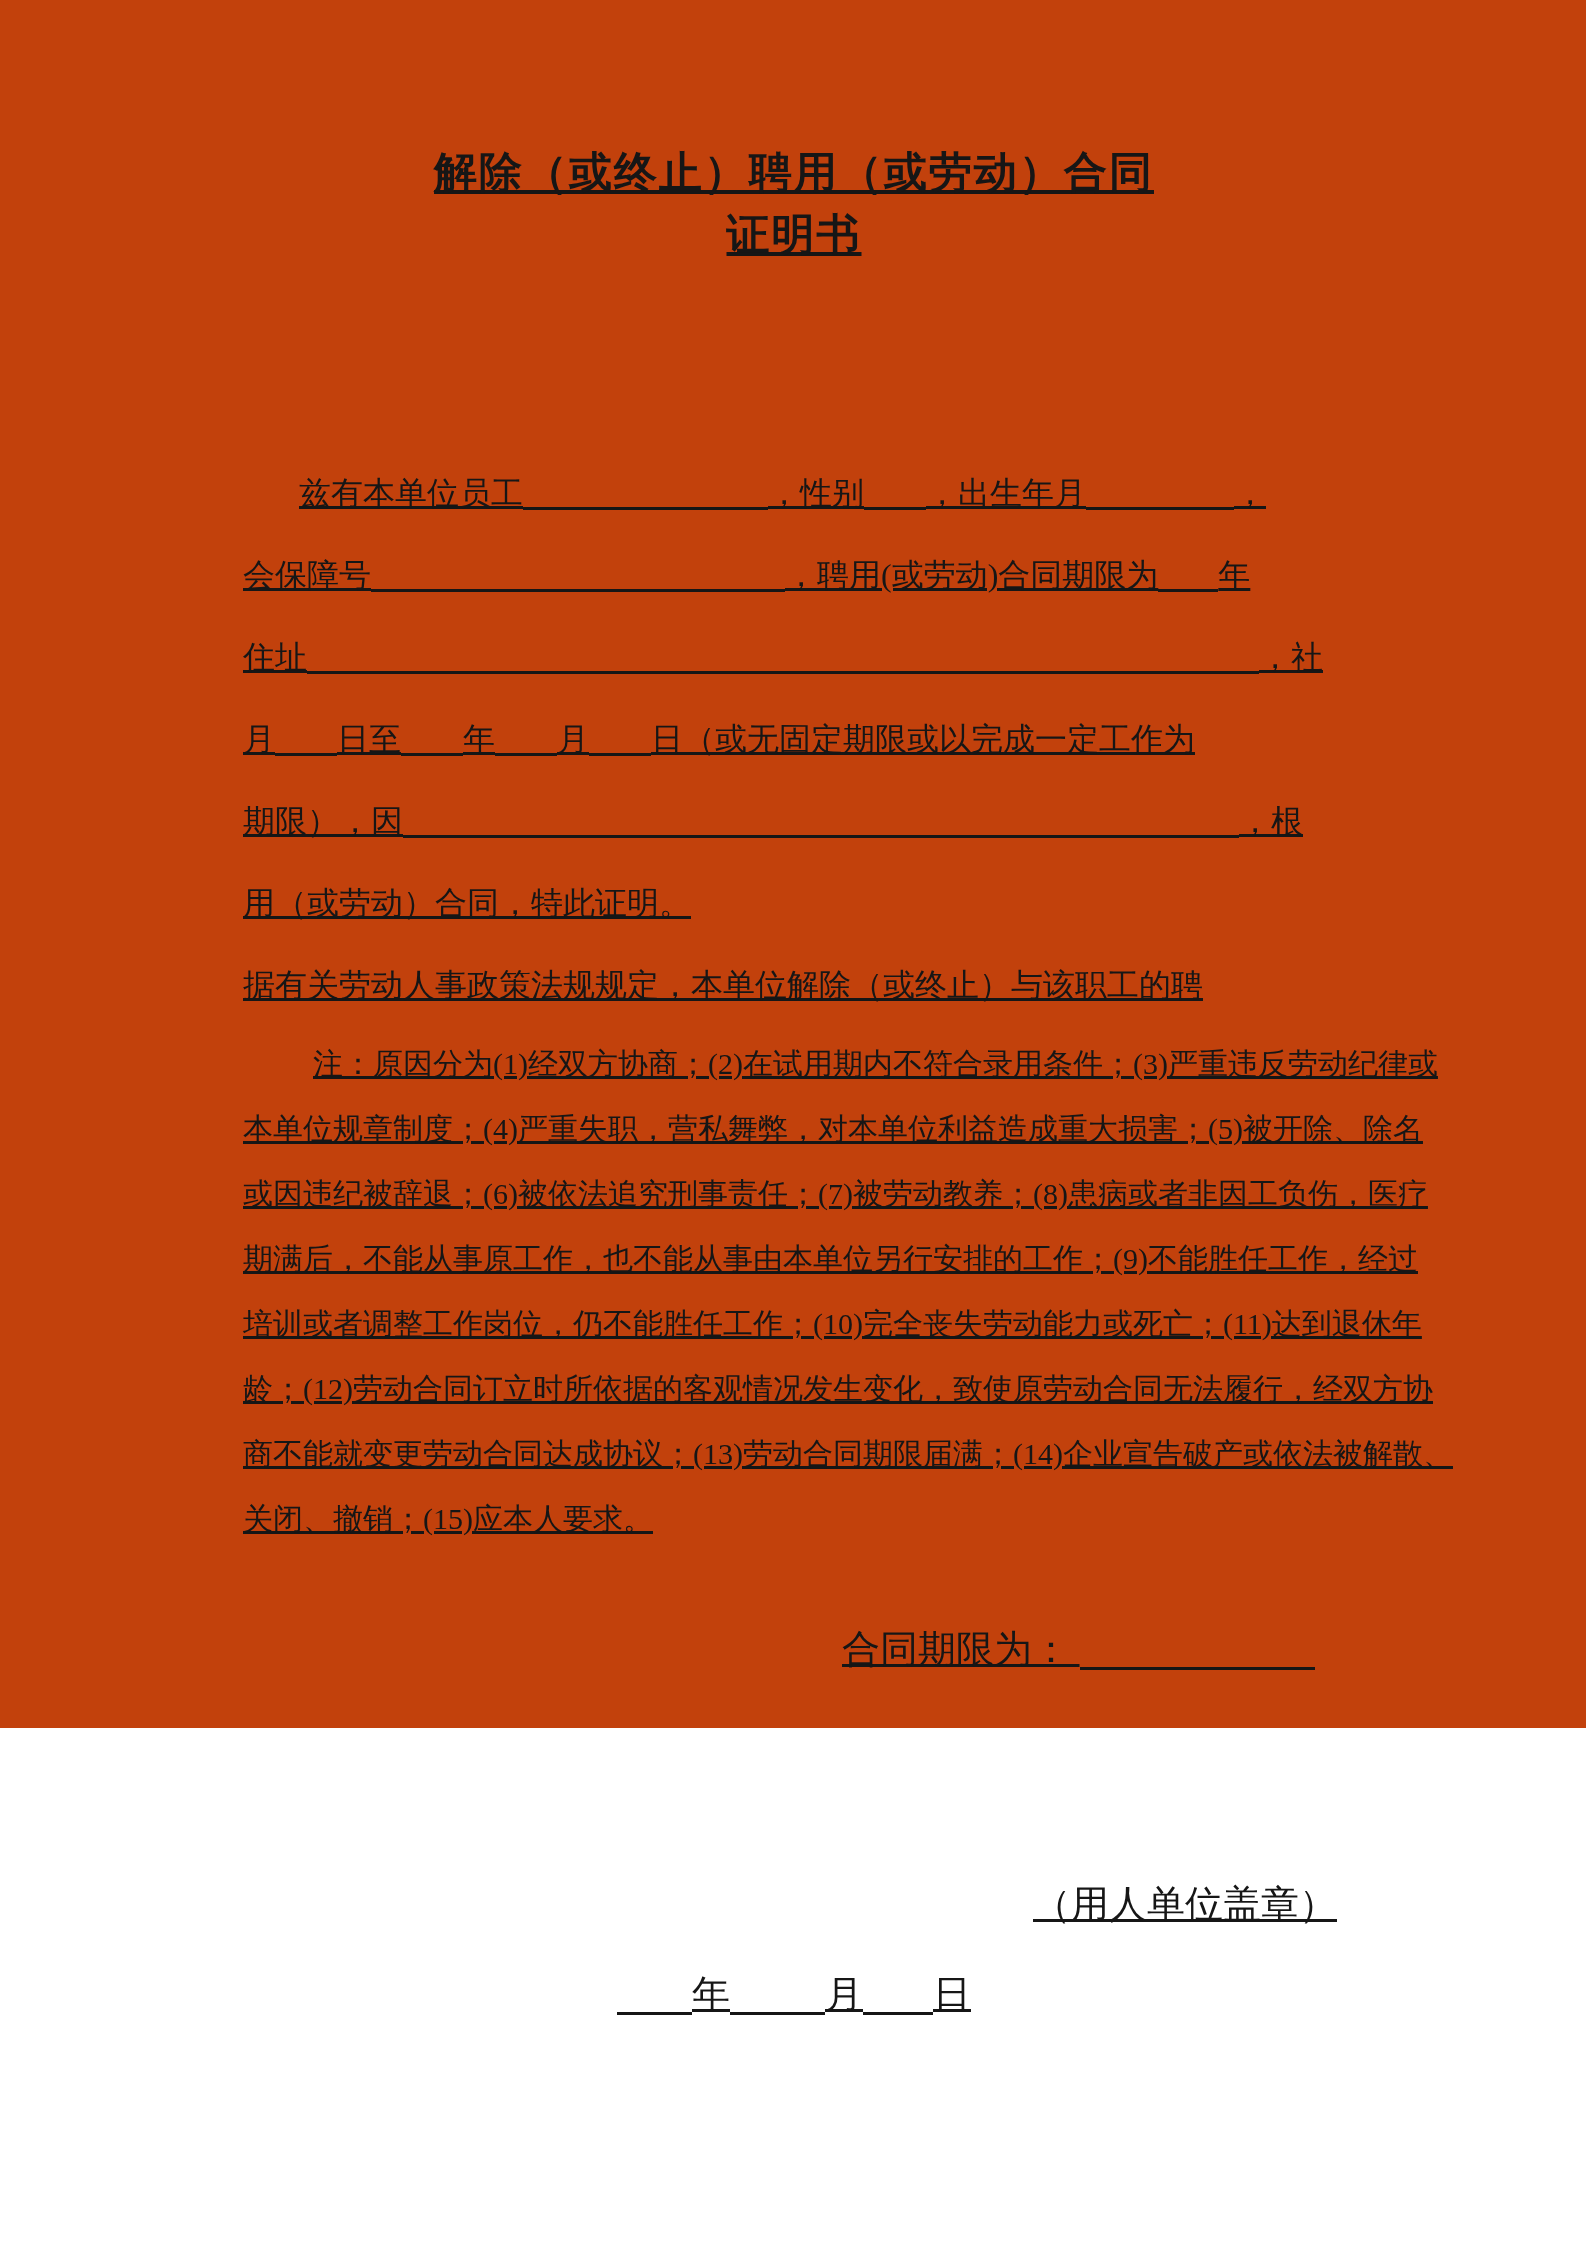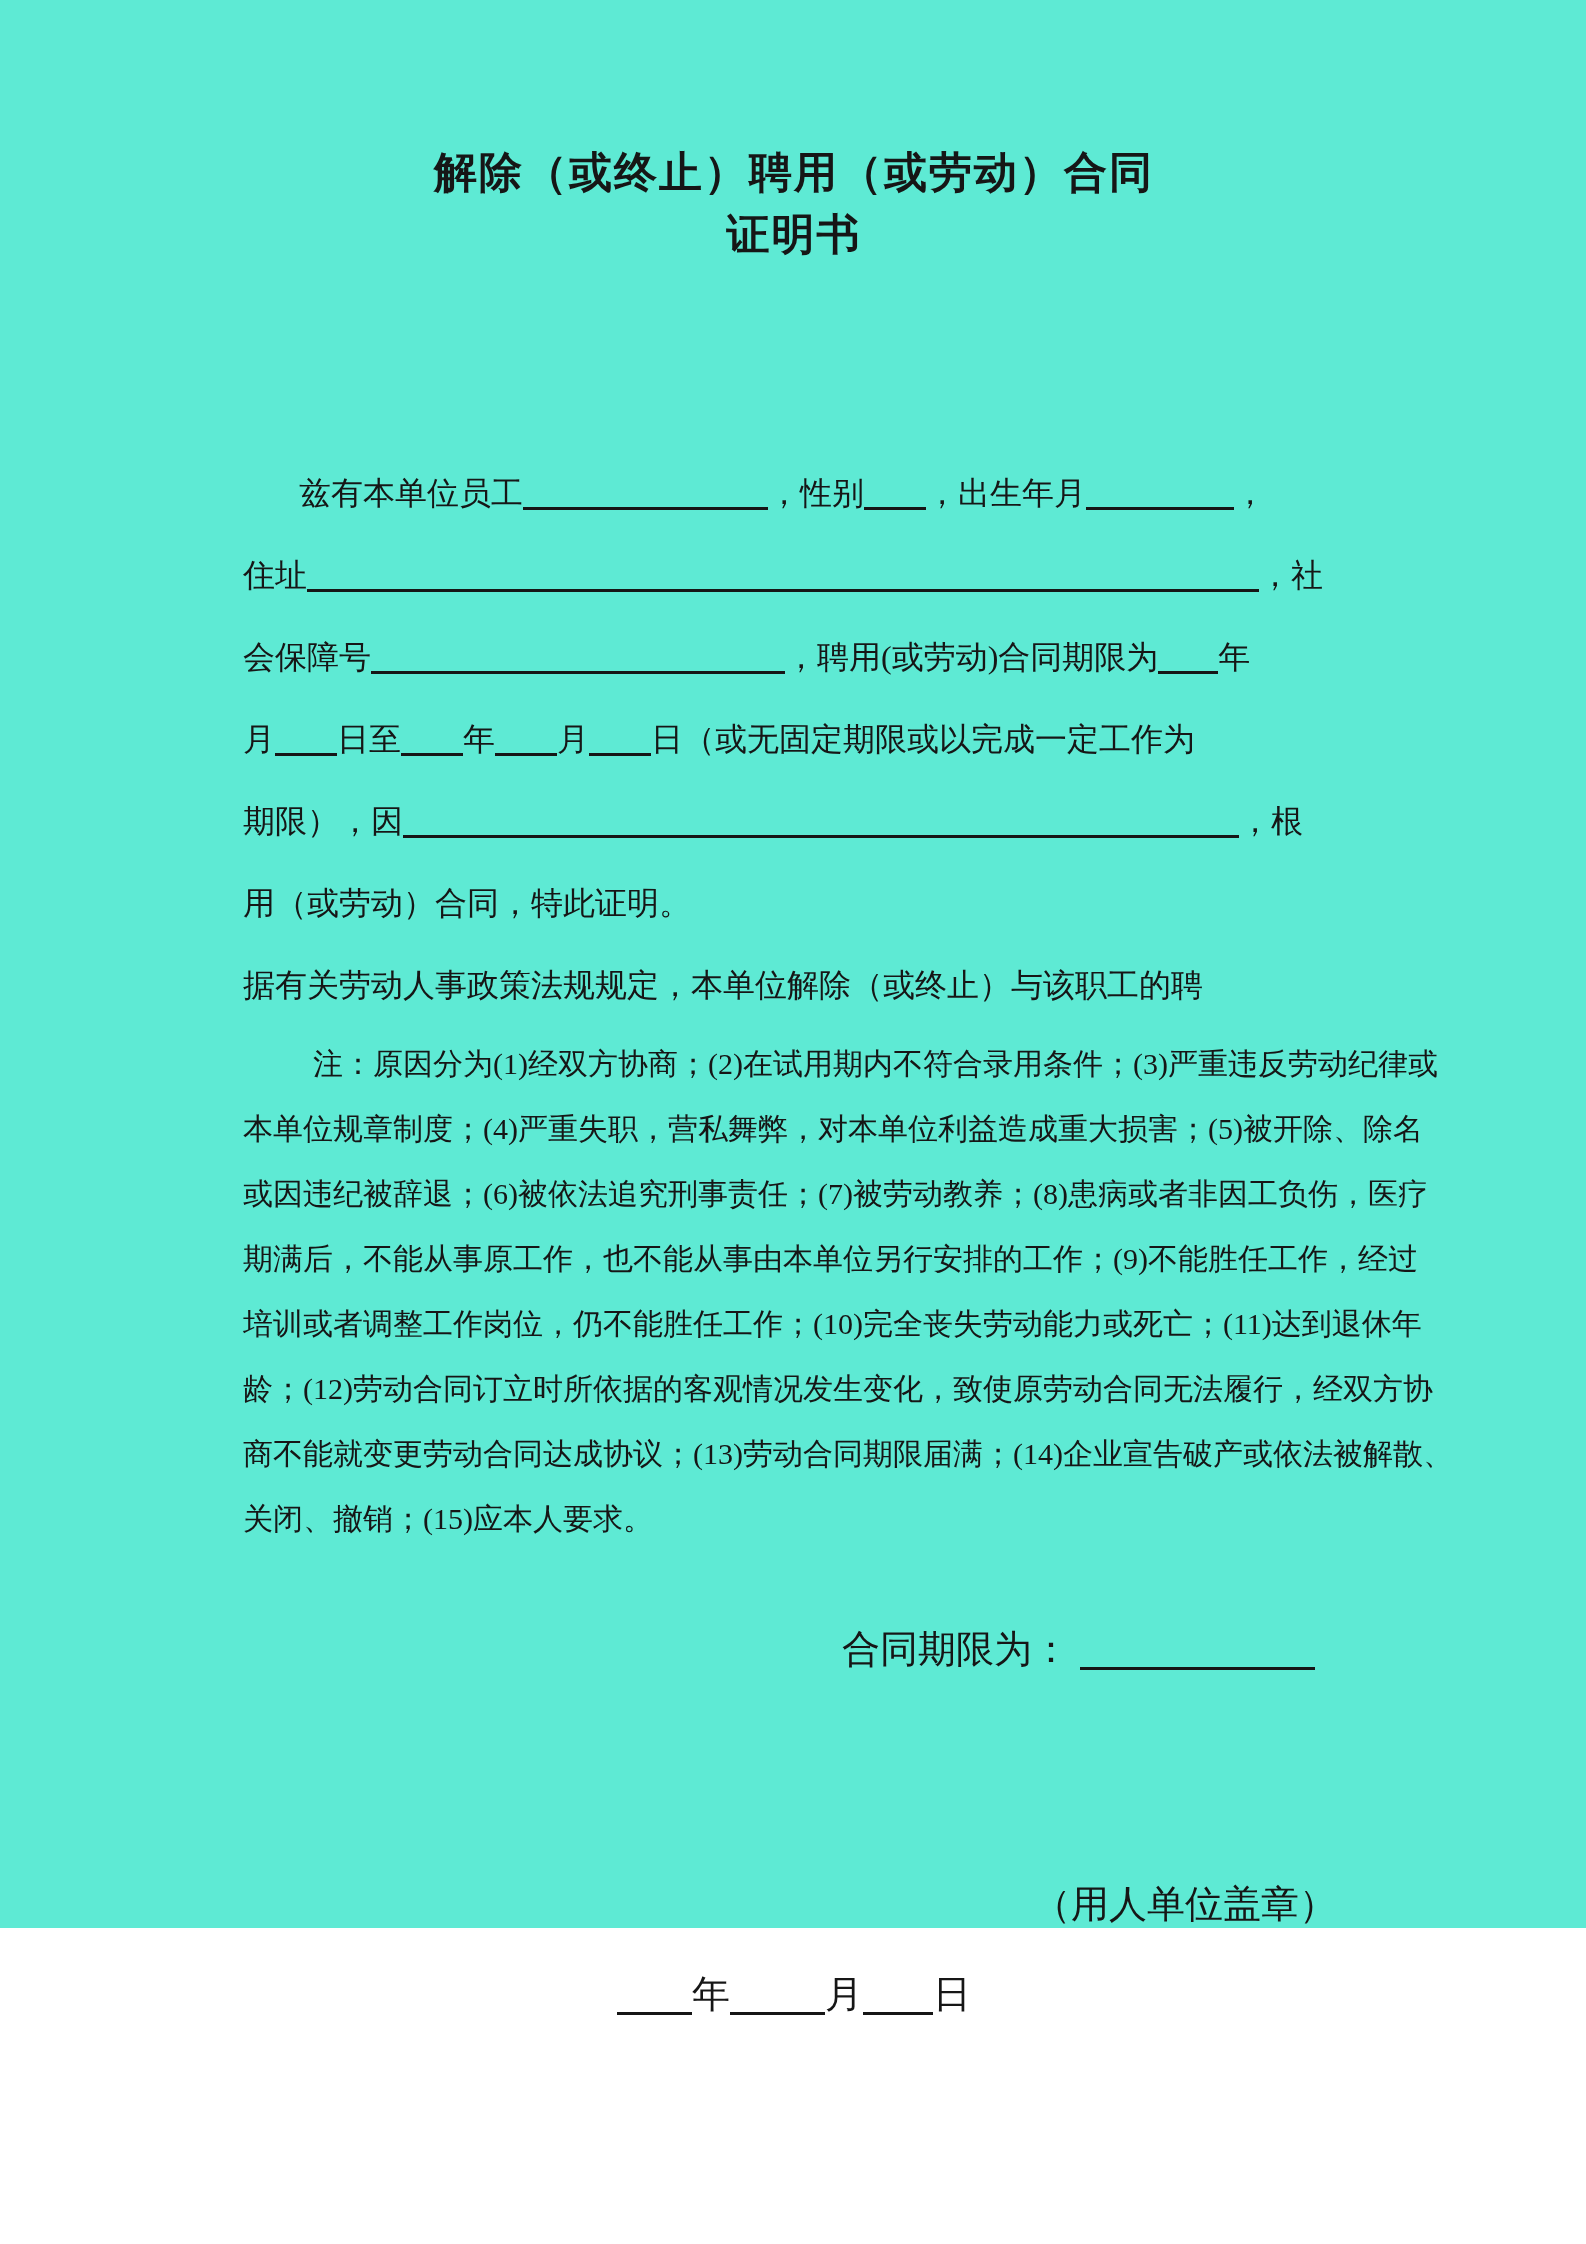--- a/index.html
+++ b/index.html
@@ -10,23 +10,24 @@
   body {
     width: 1586px;
     height: 2244px;
     font-family: "Liberation Serif", "DejaVu Serif", serif;
     color: #161616;
     overflow: hidden;
   }
   .page {
     box-sizing: border-box;
     width: 1586px;
-    height: 1928px;
+    height: 1728px;
     padding: 142px 241px 0 243px;
-    background: #5eead4;
+    background: #c2410c;
+    text-decoration: underline;
   }
   .title-block {
     text-align: center;
     font-weight: 700;
   }
   .title-line {
     font-size: 43px;
     line-height: 62px;
     letter-spacing: 2px;
     white-space: nowrap;
@@ -106,22 +107,22 @@
 
 <div class="page">
 
   <div class="title-block">
     <div class="title-line">解除（或终止）聘用（或劳动）合同</div>
     <div class="title-line">证明书</div>
   </div>
 
   <div class="body-para">
       <div class="line indent"><span>兹有本单位员工</span><span class="blank" style="width: 245px;"></span><span>，性别</span><span class="blank" style="width: 62px;"></span><span>，出生年月</span><span class="blank" style="width: 148px;"></span><span>，</span></div>
+      <div class="line"><span>会保障号</span><span class="blank" style="width: 414px;"></span><span>，聘用(或劳动)合同期限为</span><span class="blank" style="width: 60px;"></span><span>年</span></div>
       <div class="line"><span>住址</span><span class="blank" style="width: 952px;"></span><span>，社</span></div>
-      <div class="line"><span>会保障号</span><span class="blank" style="width: 414px;"></span><span>，聘用(或劳动)合同期限为</span><span class="blank" style="width: 60px;"></span><span>年</span></div>
       <div class="line"><span>月</span><span class="blank" style="width: 62px;"></span><span>日至</span><span class="blank" style="width: 62px;"></span><span>年</span><span class="blank" style="width: 62px;"></span><span>月</span><span class="blank" style="width: 62px;"></span><span>日（或无固定期限或以完成一定工作为</span></div>
       <div class="line"><span>期限），因</span><span class="blank" style="width: 836px;"></span><span>，根</span></div>
       <div class="line"><span>用（或劳动）合同，特此证明。</span></div>
       <div class="line"><span>据有关劳动人事政策法规规定，本单位解除（或终止）与该职工的聘</span></div>
     </div>
 
   <div class="note-para">
       <div class="line indent"><span>注：原因分为(1)经双方协商；(2)在试用期内不符合录用条件；(3)严重违反劳动纪律或</span></div>
       <div class="line"><span>本单位规章制度；(4)严重失职，营私舞弊，对本单位利益造成重大损害；(5)被开除、除名</span></div>
       <div class="line"><span>或因违纪被辞退；(6)被依法追究刑事责任；(7)被劳动教养；(8)患病或者非因工负伤，医疗</span></div>

